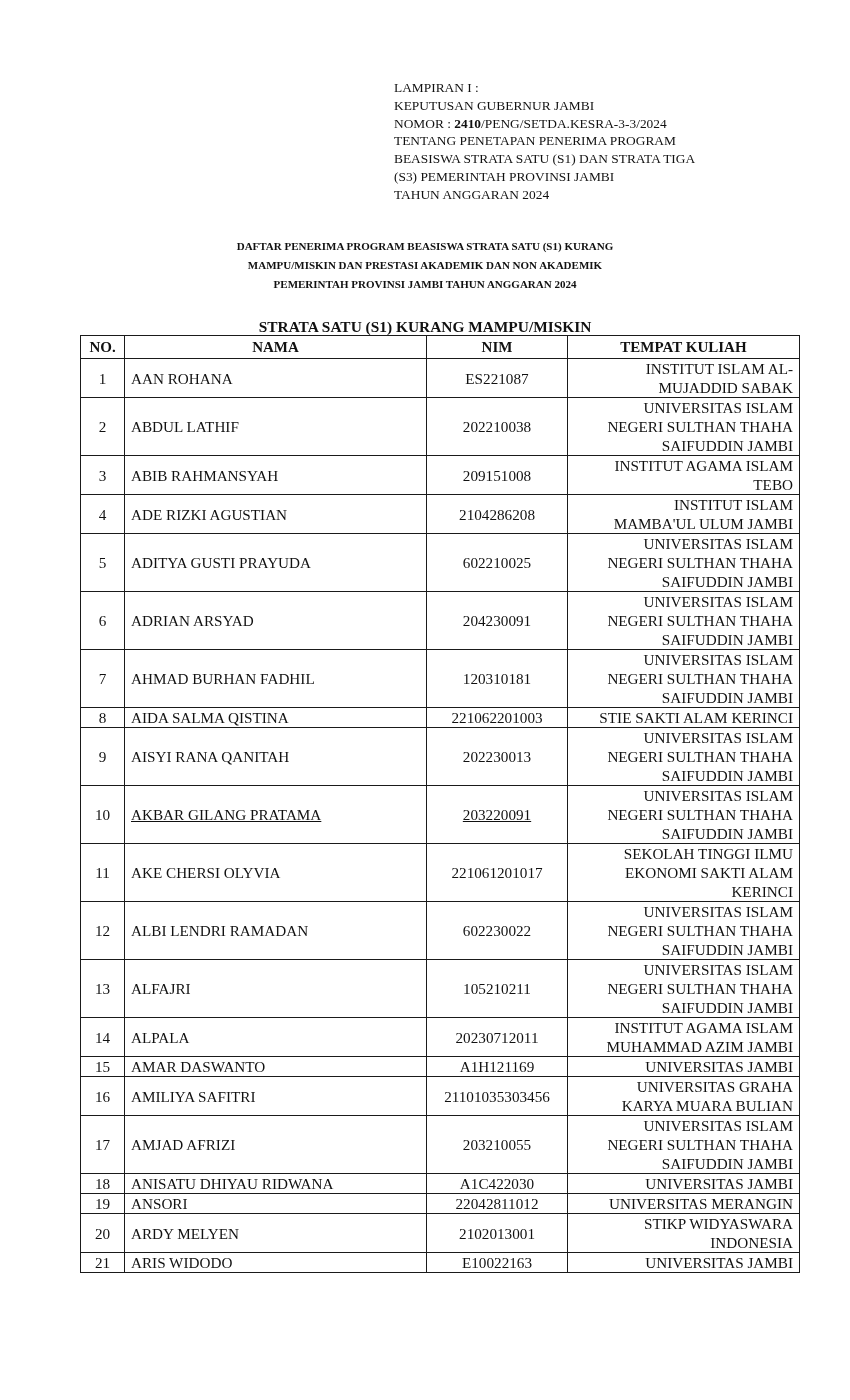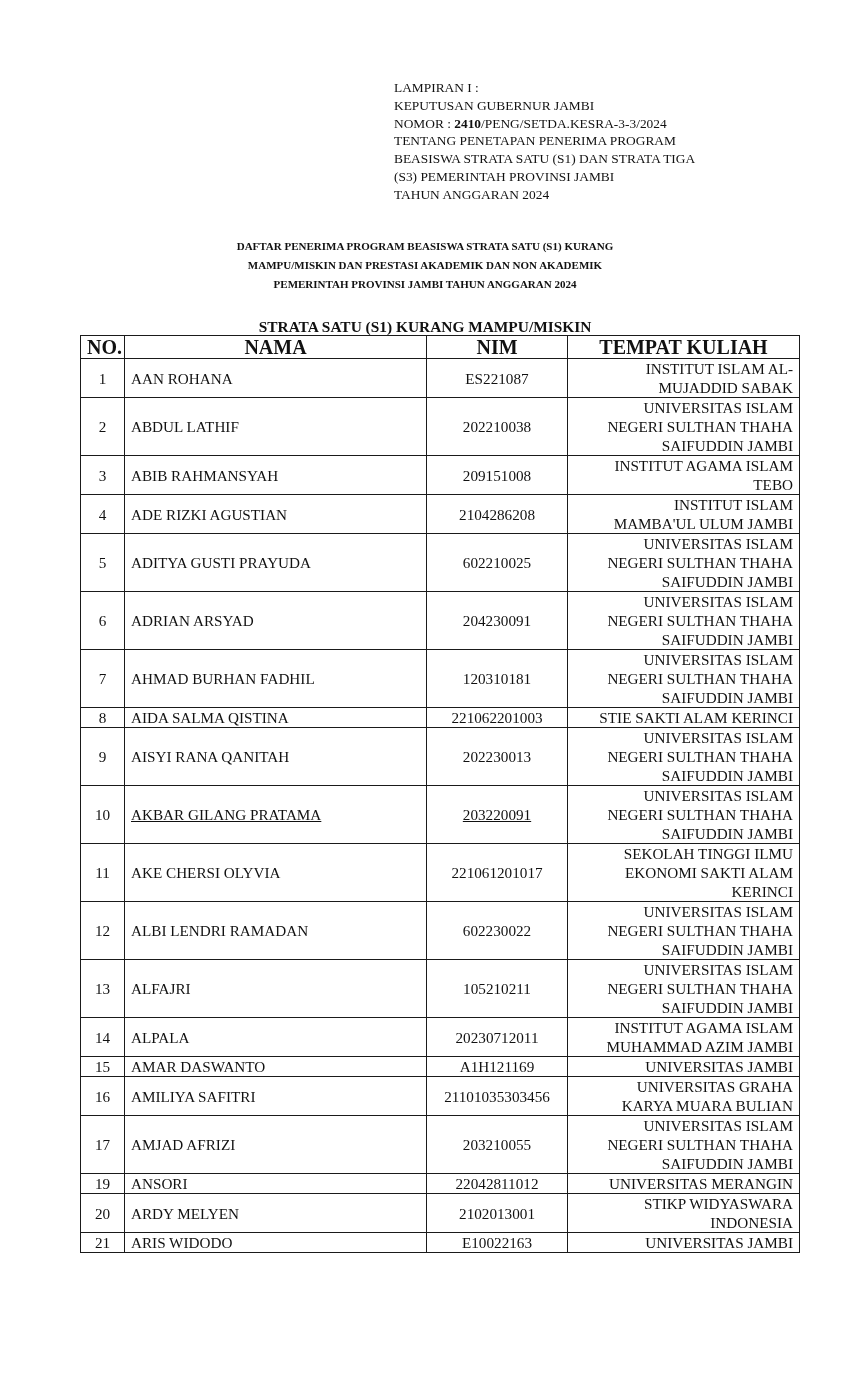--- a/index.html
+++ b/index.html
@@ -27,21 +27,21 @@
     position: absolute; left: 80px; top: 335px;
     border-collapse: collapse; width: 719px;
     font-size: 15.2px; table-layout: fixed;
   }
   table.list th, table.list td {
     border: 1px solid #1a1a1a;
     padding: 0 6px;
     line-height: 19px;
     vertical-align: middle;
   }
-  table.list th { font-weight: bold; height: 22px; text-align: center; font-size: 20px; }
+  table.list th { font-weight: bold; height: 22px; text-align: center; font-size: 15px; }
   col.c-no { width: 44px; }
   col.c-nama { width: 302px; }
   col.c-nim { width: 141px; }
   col.c-tempat { width: 232px; }
   td.no { text-align: center; }
   td.nama { text-align: left; }
   td.nim { text-align: center; }
   td.tempat { text-align: right; padding-left: 6px; padding-right: 2px; margin-left: 41px; }
   td.top { vertical-align: top; text-decoration: underline; }
 </style>
@@ -237,20 +237,28 @@
         <td class="no">17</td>
         <td class="nama">AMJAD AFRIZI</td>
         <td class="nim">203210055</td>
         <td class="tempat">
           <div>UNIVERSITAS ISLAM</div>
           <div>NEGERI SULTHAN THAHA</div>
           <div>SAIFUDDIN JAMBI</div>
         </td>
       </tr>
       <tr>
+        <td class="no">18</td>
+        <td class="nama">ANISATU DHIYAU RIDWANA</td>
+        <td class="nim">A1C422030</td>
+        <td class="tempat">
+          <div>UNIVERSITAS JAMBI</div>
+        </td>
+      </tr>
+      <tr>
         <td class="no">19</td>
         <td class="nama">ANSORI</td>
         <td class="nim">22042811012</td>
         <td class="tempat">
           <div>UNIVERSITAS MERANGIN</div>
         </td>
       </tr>
       <tr>
         <td class="no">20</td>
         <td class="nama">ARDY MELYEN</td>

